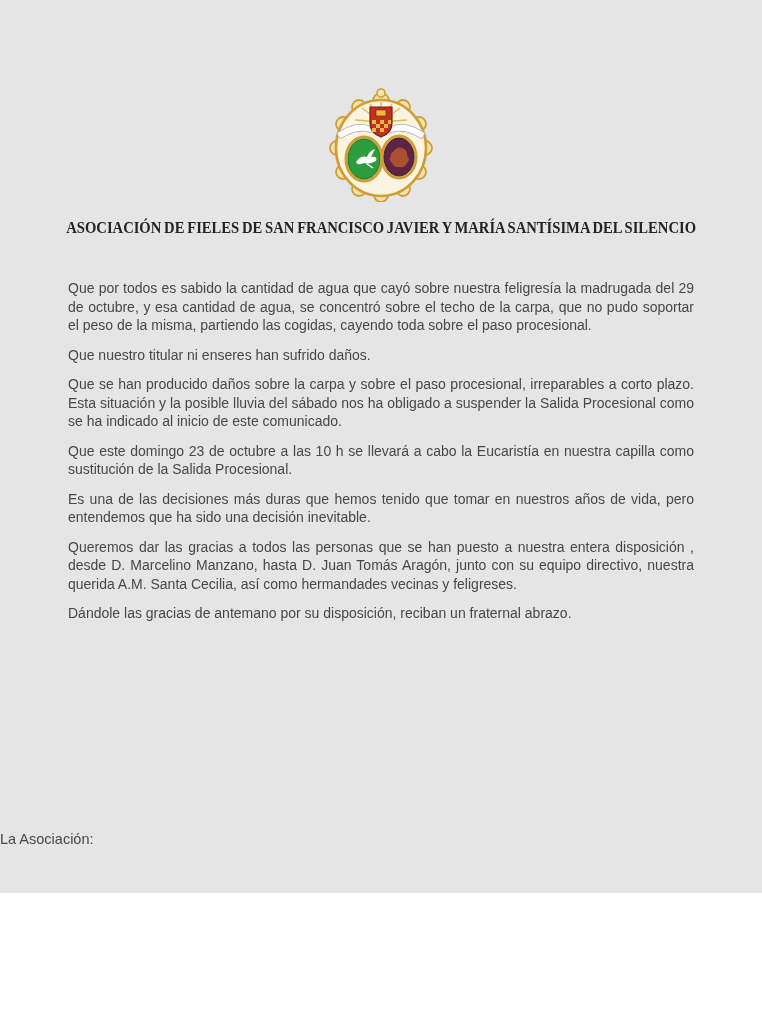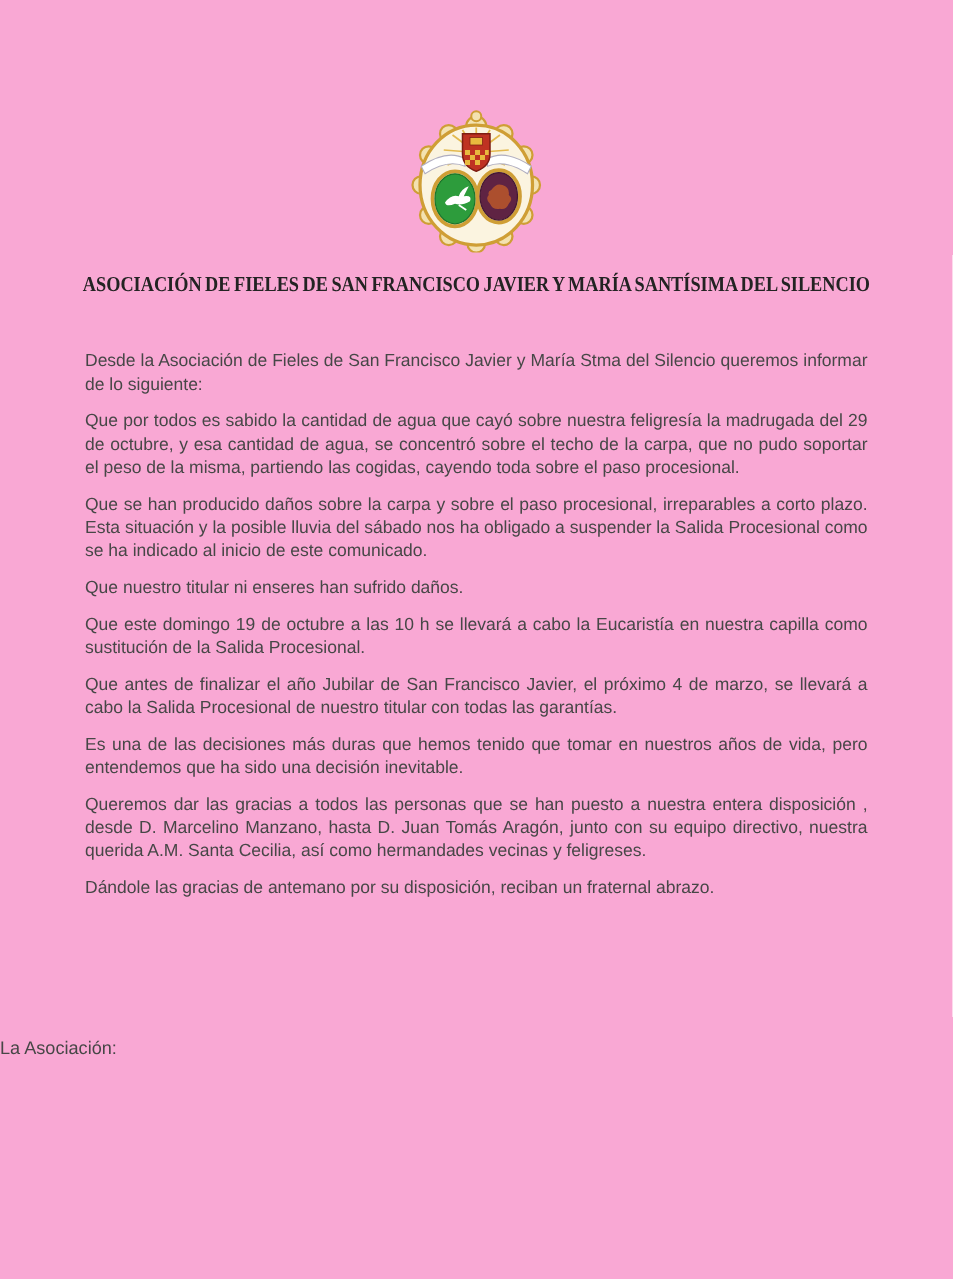--- a/index.html
+++ b/index.html
@@ -1,21 +1,21 @@
 <!DOCTYPE html>
 <html><head>
 <meta charset="utf-8">
 <style>
   * { margin: 0; padding: 0; box-sizing: border-box; }
   html, body { background: #ffffff; }
   .page {
     position: relative;
     width: 762px;
-    height: 1023px;
-    background: #f9a8d4;
+    height: 893px;
+    background: #e5e5e5;
     font-family: "Liberation Sans", sans-serif;
     overflow: hidden;
   }
   .crest {
     position: absolute;
     top: 86px;
     left: 50%;
     transform: translateX(-50%);
     width: 122px;
     height: 116px;
@@ -129,26 +129,24 @@
         <ellipse cx="79" cy="71" rx="17" ry="21" fill="none" stroke="#cf9e35" stroke-width="3"></ellipse>
         <ellipse cx="79" cy="71" rx="15" ry="19" stroke="#431731" stroke-width="1" fill="#5f2343"></ellipse>
         <path d="M73 66 q4 -6 9 -4 q6 2 5 8 q4 3 0 7 q-2 5 -7 4 q-6 1 -8 -4 q-4 -4 -1 -7 q-1 -3 2 -4 Z" opacity="0.9" fill="#b5542c"></path>
       </g>
     </svg>
   </div>
 
   <h1 class="title"><span class="title-inner">ASOCIACIÓN DE FIELES DE SAN FRANCISCO JAVIER Y MARÍA SANTÍSIMA DEL SILENCIO</span></h1>
 
   <div class="body-text">
-    <p>Desde la Asociación de Fieles de San Francisco Javier y María Stma del Silencio queremos informar de lo siguiente:</p>
     <p>Que por todos es sabido la cantidad de agua que cayó sobre nuestra feligresía la madrugada del 29 de octubre, y esa  cantidad de agua, se concentró sobre el techo de la carpa, que no pudo soportar el peso de la misma, partiendo las cogidas, cayendo toda sobre el paso procesional.</p>
+    <p>Que nuestro titular ni enseres han sufrido daños.</p>
     <p>Que se han producido daños sobre la carpa y sobre el paso procesional, irreparables a corto plazo. Esta situación y la posible lluvia del sábado nos ha  obligado a suspender la Salida Procesional como se ha indicado al inicio de este comunicado.</p>
-    <p>Que nuestro titular ni enseres han sufrido daños.</p>
-    <p>Que este domingo 19 de octubre a las 10 h se llevará a cabo la Eucaristía en nuestra capilla como sustitución de la Salida Procesional.</p>
-    <p>Que antes de finalizar el año Jubilar de San Francisco Javier, el próximo 4 de marzo, se llevará a cabo la Salida Procesional de nuestro titular con todas las garantías.</p>
+    <p>Que este domingo 23 de octubre a las 10 h se llevará a cabo la Eucaristía en nuestra capilla como sustitución de la Salida Procesional.</p>
     <p>Es una de las decisiones más duras que hemos tenido que tomar en nuestros años de vida, pero entendemos que ha sido una decisión inevitable.</p>
     <p>Queremos dar las gracias a todos las personas que se han puesto a nuestra entera disposición , desde D. Marcelino Manzano, hasta D. Juan Tomás Aragón,  junto con su equipo directivo, nuestra querida A.M. Santa Cecilia, así como hermandades vecinas y feligreses.</p>
     <p>Dándole las gracias de antemano por su disposición, reciban un fraternal abrazo.</p>
   </div>
 
   <div class="closing">La Asociación:</div>
 
 </div>
 
 </body></html>

